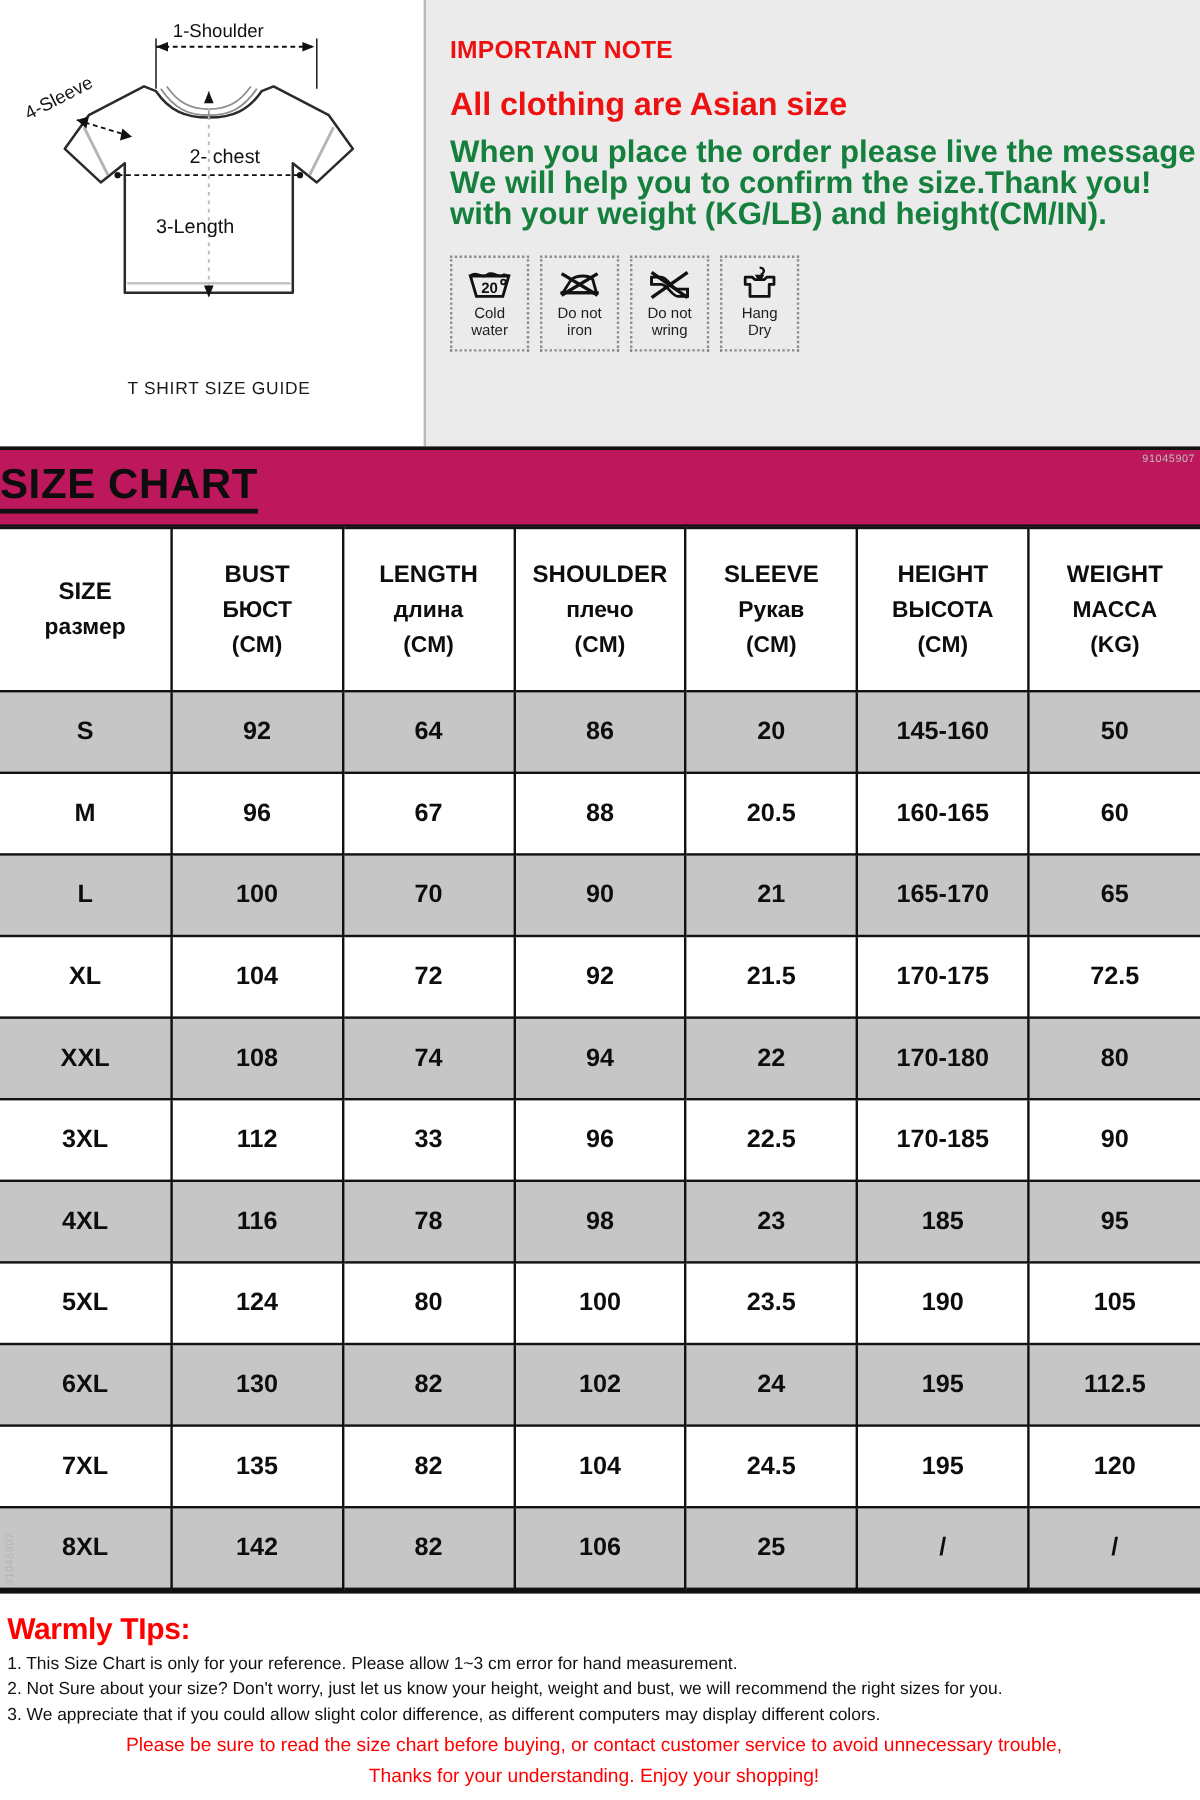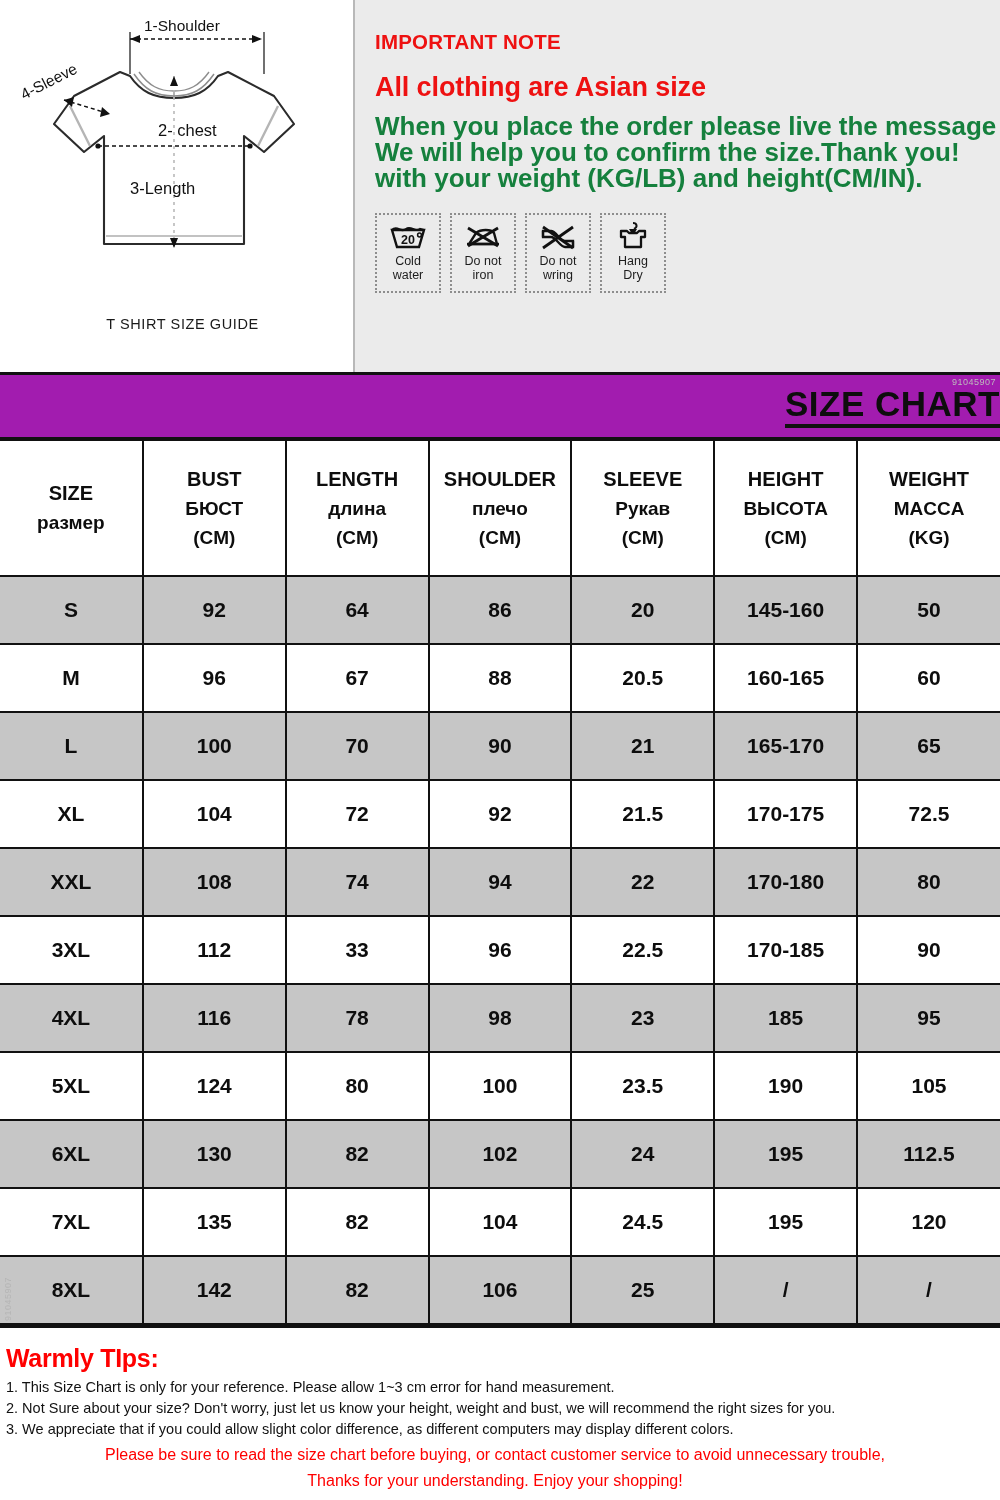--- a/index.html
+++ b/index.html
@@ -118,24 +118,24 @@
   .table-wrap {
     position: relative;
     width: 1000px;
     border-top: 3px solid #111;
     border-bottom: 3px solid #111;
     box-sizing: border-box;
   }
   .chart-title-bar {
     position: relative;
     height: 62px;
-    background: #a21caf;
+    background: #be185d;
     display: flex;
     align-items: center;
-    justify-content: flex-end;
+    justify-content: flex-start;
     border-bottom: 2px solid #111;
   }
   .chart-title {
     font-size: 35px;
     font-weight: bold;
     color: #0d0d0d;
     letter-spacing: 0.5px;
     border-bottom: 4px solid #111;
     padding-bottom: 1px;
     line-height: 39px;

